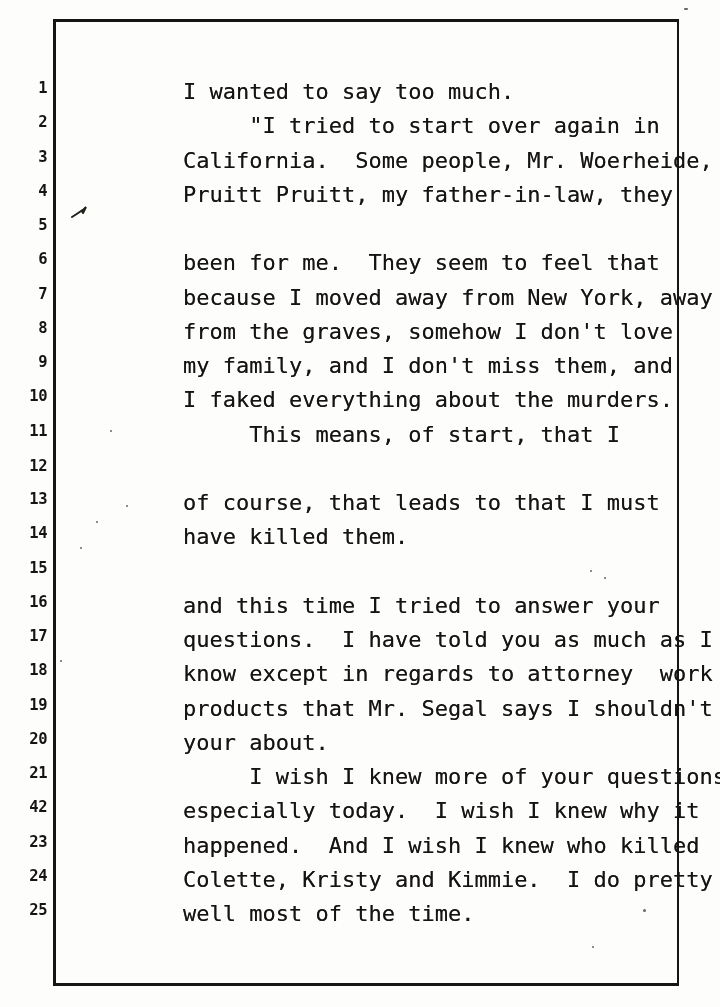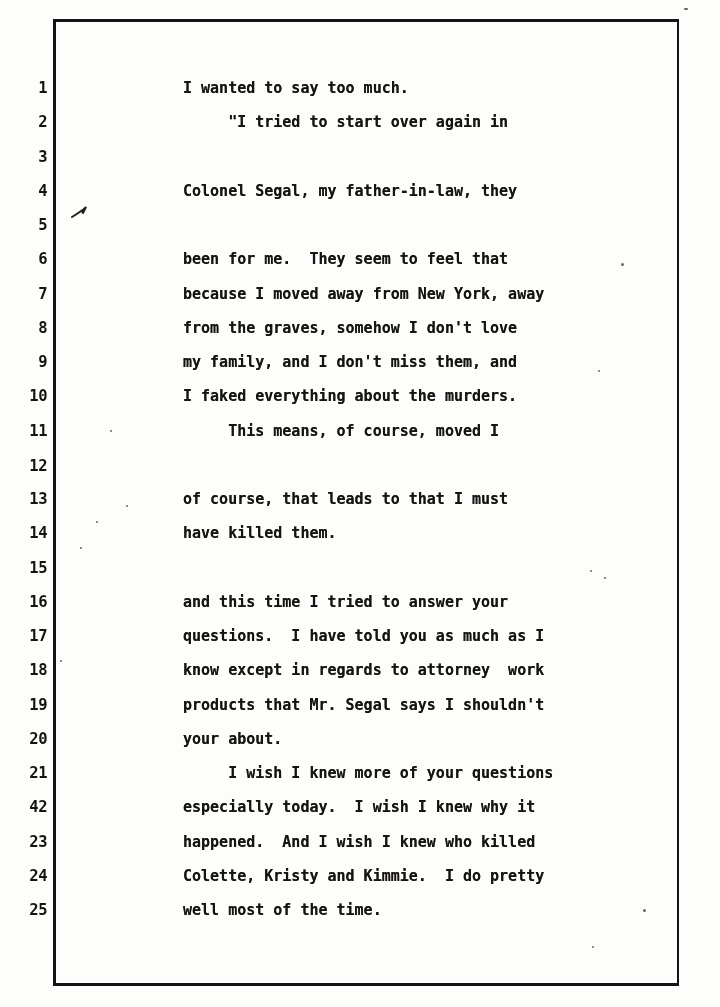--- a/index.html
+++ b/index.html
@@ -43,22 +43,22 @@
     text-align:right;
     font-size:15.5px;
     font-weight:bold;
     color:var(--ink);
     line-height:1;
     letter-spacing:-0.5px;
   }
   .line-text{
     position:absolute;
     left:183px;
-    font-size:15px;
-    font-weight:bold;
+    font-size:22px;
+    font-weight:normal;
     color:var(--ink);
     white-space:pre;
     line-height:1;
     text-shadow:0 0 0.5px rgba(30,28,25,0.65);
   }
   .pen-mark{
     position:absolute;
     left:70px;top:204px;
     width:22px;height:16px;
   }
@@ -82,24 +82,25 @@
         <div class="line-row" style="top: 81px;">
           <span class="line-num">1</span>
           <span class="line-text">I wanted to say too much.</span>
         </div>
         <div class="line-row" style="top: 115.25px;">
           <span class="line-num">2</span>
           <span class="line-text">     "I tried to start over again in</span>
         </div>
         <div class="line-row" style="top: 149.5px;">
           <span class="line-num">3</span>
+          <span class="line-text">California.  Some people, Mr. Woerheide,</span>
         </div>
         <div class="line-row" style="top: 183.75px;">
           <span class="line-num">4</span>
-          <span class="line-text">Colonel Segal, my father-in-law, they</span>
+          <span class="line-text">Pruitt Pruitt, my father-in-law, they</span>
         </div>
         <div class="line-row" style="top: 218px;">
           <span class="line-num">5</span>
         </div>
         <div class="line-row" style="top: 252.25px;">
           <span class="line-num">6</span>
           <span class="line-text">been for me.  They seem to feel that</span>
         </div>
         <div class="line-row" style="top: 286.5px;">
           <span class="line-num">7</span>
@@ -112,21 +113,21 @@
         <div class="line-row" style="top: 355px;">
           <span class="line-num">9</span>
           <span class="line-text">my family, and I don't miss them, and</span>
         </div>
         <div class="line-row" style="top: 389.25px;">
           <span class="line-num">10</span>
           <span class="line-text">I faked everything about the murders.</span>
         </div>
         <div class="line-row" style="top: 423.5px;">
           <span class="line-num">11</span>
-          <span class="line-text">     This means, of course, moved I</span>
+          <span class="line-text">     This means, of start, that I</span>
         </div>
         <div class="line-row" style="top: 459px;">
           <span class="line-num">12</span>
         </div>
         <div class="line-row" style="top: 492px;">
           <span class="line-num">13</span>
           <span class="line-text">of course, that leads to that I must</span>
         </div>
         <div class="line-row" style="top: 526.25px;">
           <span class="line-num">14</span>

